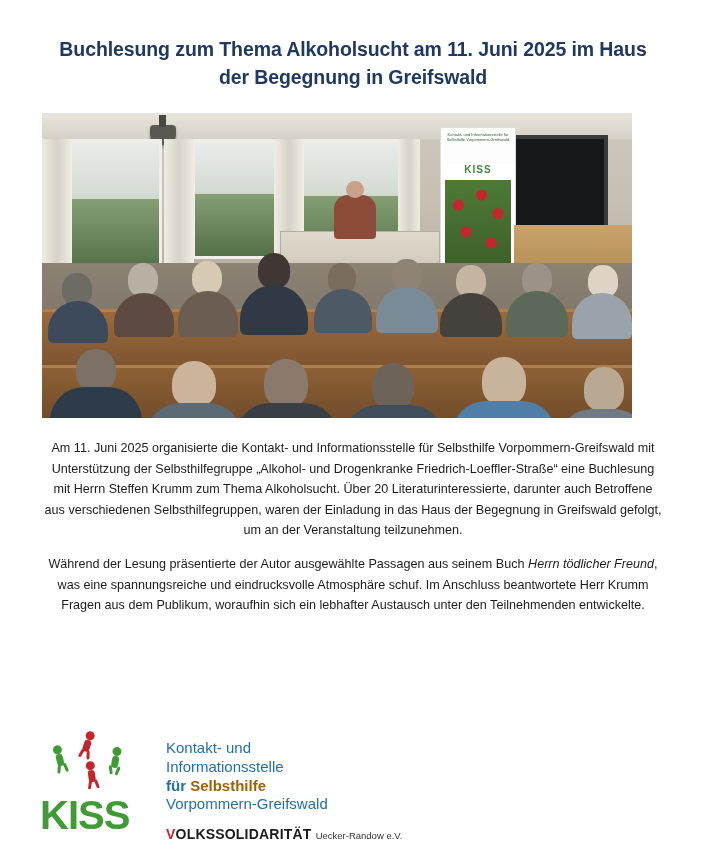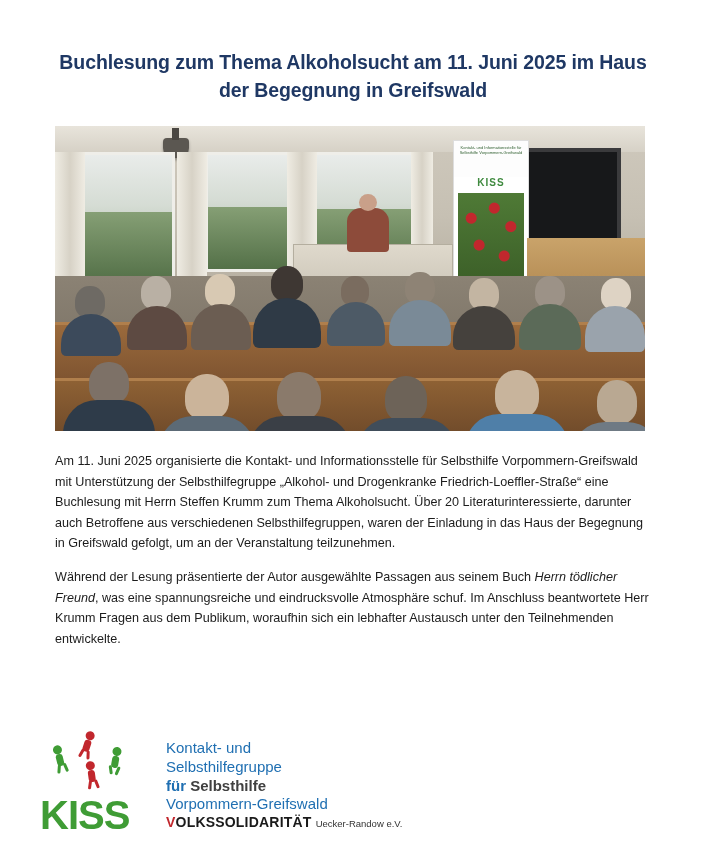--- a/index.html
+++ b/index.html
@@ -12,21 +12,21 @@
     height: 849px;
     font-family: "Liberation Sans", sans-serif;
     color: #1a1a1a;
     overflow: hidden;
   }
   .page {
     position: relative;
     width: 706px;
     height: 849px;
     box-sizing: border-box;
-    padding: 17px;
+    padding: 4px;
   }
   .title {
     margin: 0;
     padding: 32px 38px 0 38px;
     font-size: 19.5px;
     line-height: 1.42;
     font-weight: bold;
     color: #1f3864;
     text-align: center;
     letter-spacing: -0.1px;
@@ -211,21 +211,21 @@
     border-radius: 34px 34px 6px 6px;
   }
   .txt {
     padding: 0 38px;
   }
   .para {
     margin: 0 0 14px 0;
     font-size: 12.6px;
     line-height: 1.62;
     color: #1c1c1c;
-    text-align: left;
+    text-align: center;
   }
   .para.first { margin-top: 20px; }
   .em { font-style: italic; }
   
   .footer {
     position: absolute;
     left: 38px;
     bottom: 6px;
     width: 620px;
     height: 112px;
@@ -272,24 +272,24 @@
     left: 128px; top: 8px;
     width: 480px;
   }
   .lt1, .lt2, .lt3, .lt4 {
     font-size: 15px;
     line-height: 1.25;
     color: #1f6fb2;
     font-weight: normal;
   }
   .lt3 { font-weight: bold; }
-  .lt3 .green { color: #404040; font-weight: bold; }
+  .lt3 .green { color: #a16207; font-weight: bold; }
   .lt4 { color: #1f6fb2; }
   .volks {
-    margin-top: 0;
+    margin-top: 12px;
     font-size: 14px;
     font-weight: bold;
     color: #1a1a1a;
     letter-spacing: 0.2px;
   }
   .volks .v-red { color: #c1272d; }
   .volks .v-small {
     font-size: 9.5px;
     font-weight: normal;
     color: #333;
@@ -419,20 +419,20 @@
         <div class="fhead" style="background:#c1272d;"></div>
         <div class="fbody" style="background:#c1272d;"></div>
         <div class="fleg" style="left:1px; background:#c1272d; transform:rotate(16deg);"></div>
         <div class="fleg" style="left:8px; background:#c1272d; transform:rotate(-14deg);"></div>
       </div>
       <div class="kiss-word">KISS</div>
     </div>
 
     <div class="logo-text">
       <div class="lt1">Kontakt- und</div>
-      <div class="lt2">Selbsthilfegruppe</div>
+      <div class="lt2">Informationsstelle</div>
       <div class="lt3"><span>für </span><span class="green">Selbsthilfe</span></div>
       <div class="lt4">Vorpommern-Greifswald</div>
       <div class="volks"><span class="v-red">V</span><span>OLKSSOLIDARITÄT</span> <span class="v-small">Uecker-Randow e.V.</span></div>
     </div>
   </div>
 
 </div>
 
 </body></html>

